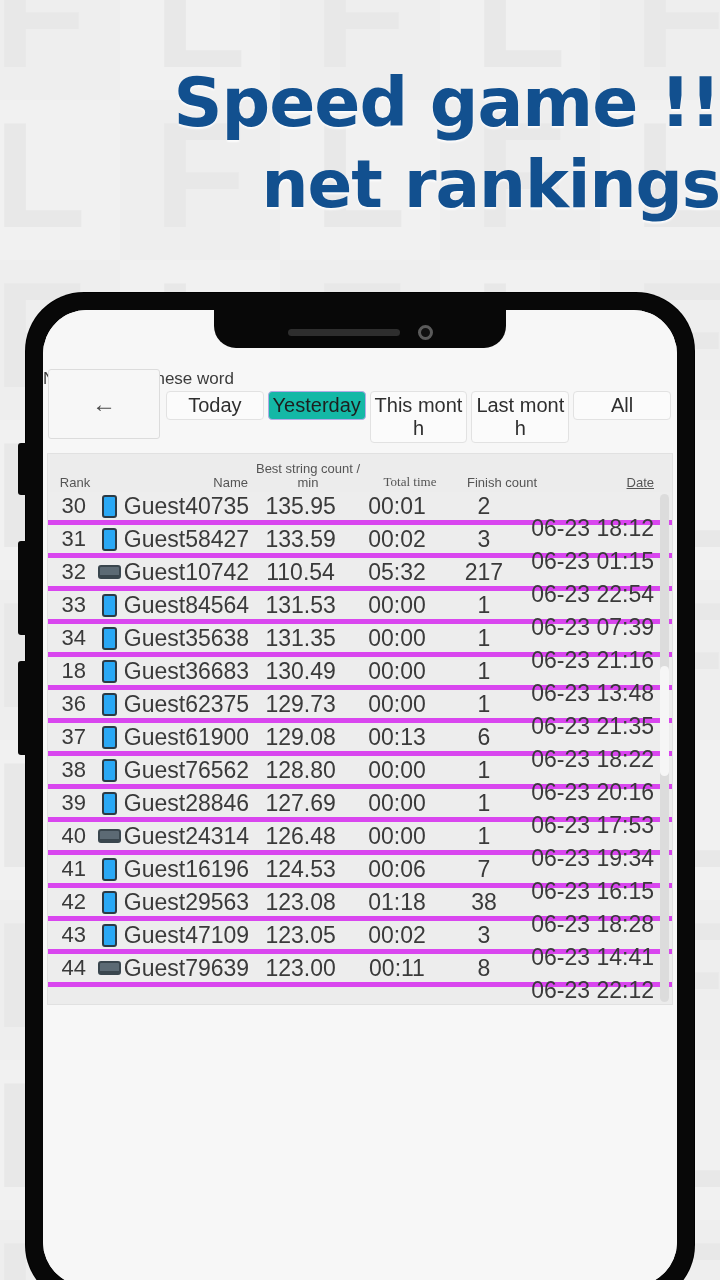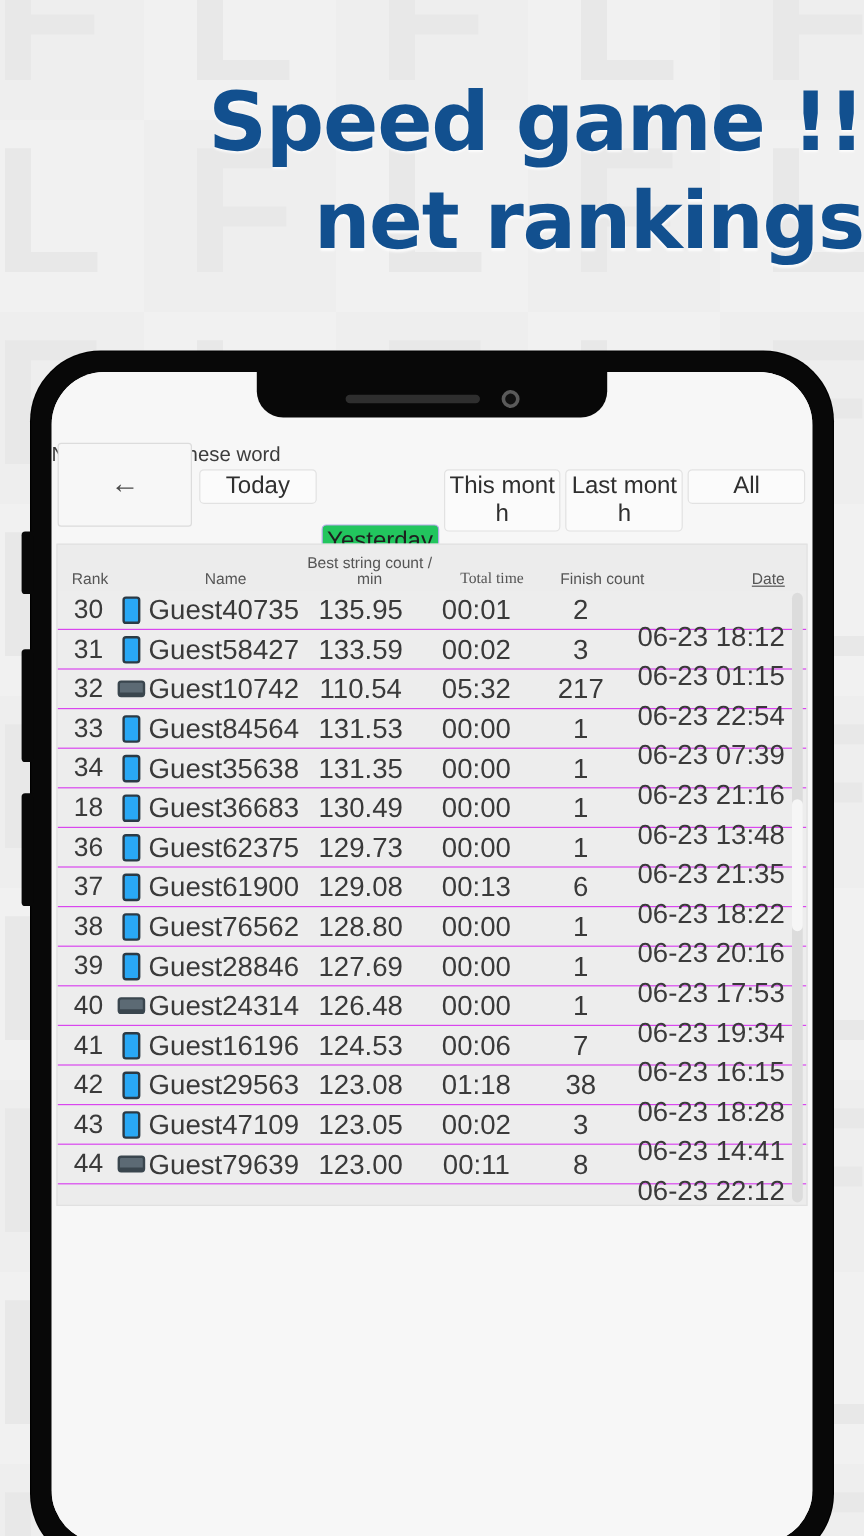--- a/index.html
+++ b/index.html
@@ -179,24 +179,23 @@
     font-size: 20px;
     line-height: 23px;
     display: flex;
     align-items: center;
     justify-content: center;
     text-align: center;
     padding: 2px 1px;
     word-break: break-all;
   }
   .tab.selected {
-    background: #22c55e;
+    background: #14b8a6;
     border-color: #b3abe6;
     color: #1e1e1e;
-    margin-top: 46px;
   }
 
   
   #table-panel {
     margin: 6px 4px 0 4px;
     background: #ececec;
     border: 1px solid #e1e1e1;
     height: 552px;
     position: relative;
     overflow: hidden;
@@ -206,36 +205,36 @@
     display: flex;
     align-items: flex-end;
     height: 38px;
     padding: 0 10px 2px 4px;
     font-size: 13px;
     color: #555;
     background: #ececec;
   }
   .ch { text-align: center; }
   .ch-rank   { width: 46px; }
-  .ch-name   { width: 150px; text-align: center; padding-left: 30px; }
+  .ch-name   { width: 150px; text-align: right; padding-left: 30px; }
   .ch-best   { width: 120px; line-height: 14px; }
   .ch-total  { width: 84px; font-family: Liberation Serif, serif; }
   .ch-finish { width: 100px; }
   .ch-date   { flex: 1; text-align: right; padding-right: 8px; text-decoration: underline; }
 
   #rows { background: #ededed; }
 
   .row {
     display: flex;
     align-items: center;
     height: 33px;
     padding: 0 10px 0 4px;
     font-size: 23px;
     color: #3a3a3a;
-    border-bottom: 1px solid #d946ef;
+    border-bottom: 5px solid #d946ef;
   }
   .row .c-rank {
     width: 46px;
     text-align: center;
     font-size: 22px;
   }
   .row .c-icon {
     width: 30px;
     display: flex;
     align-items: center;

